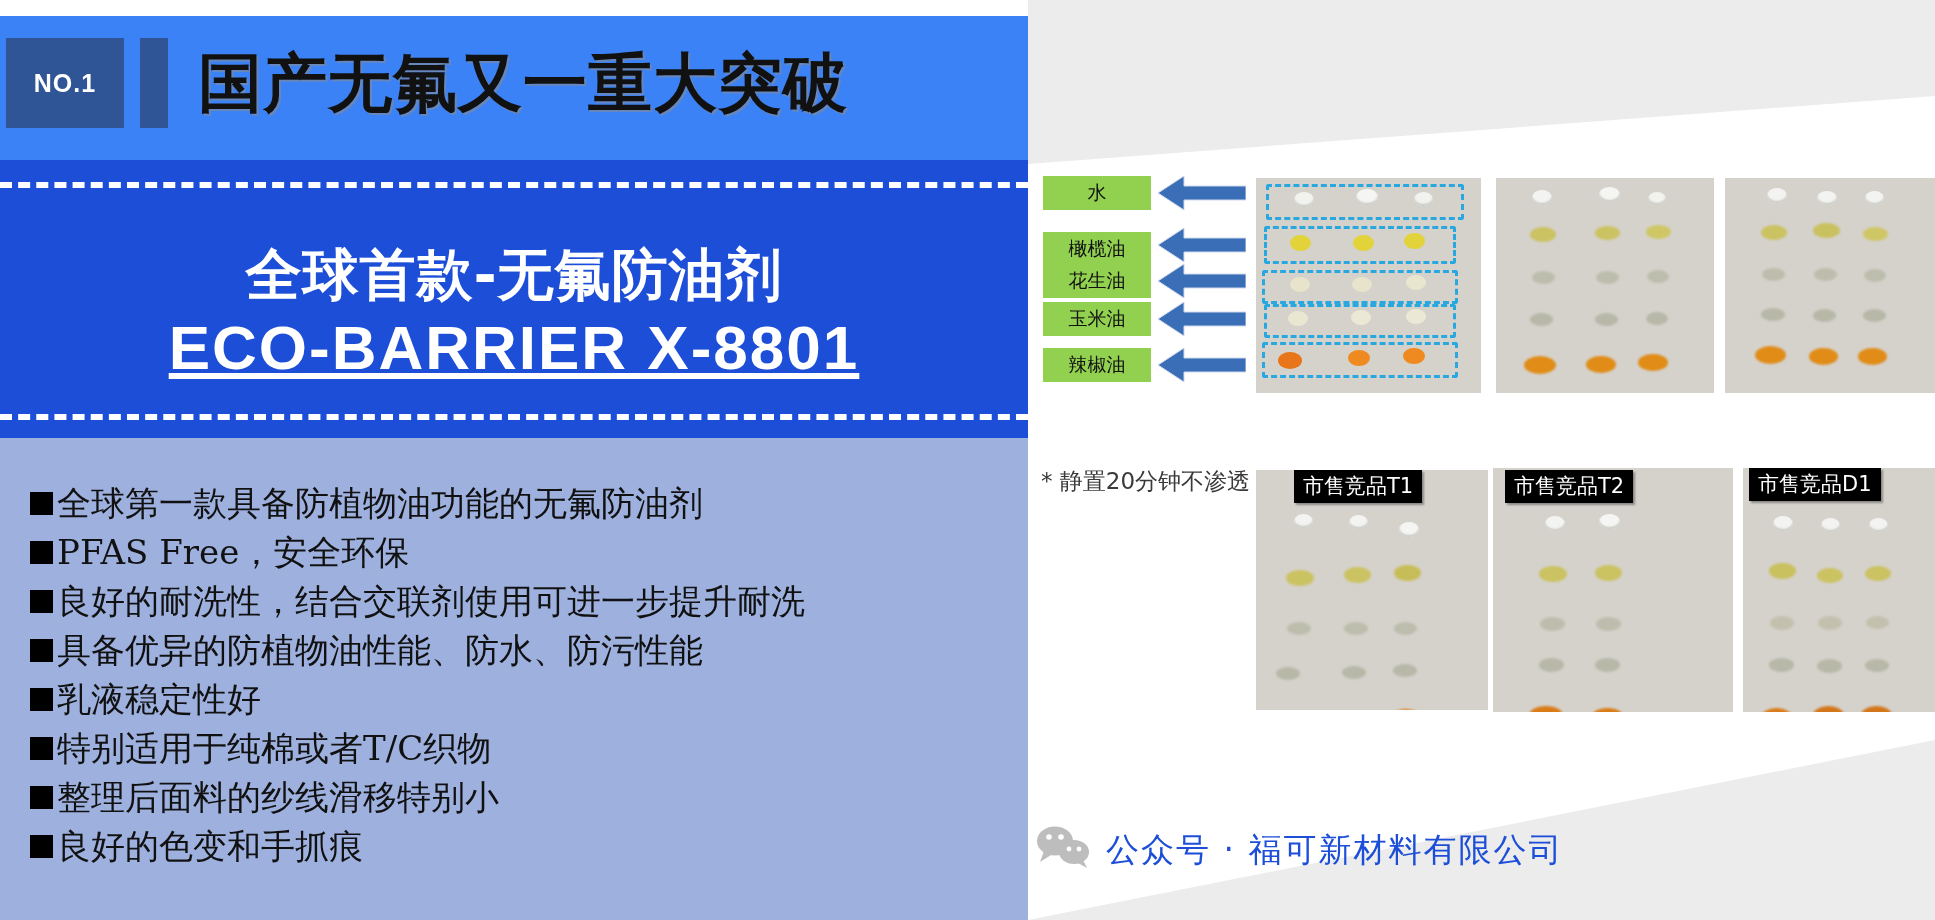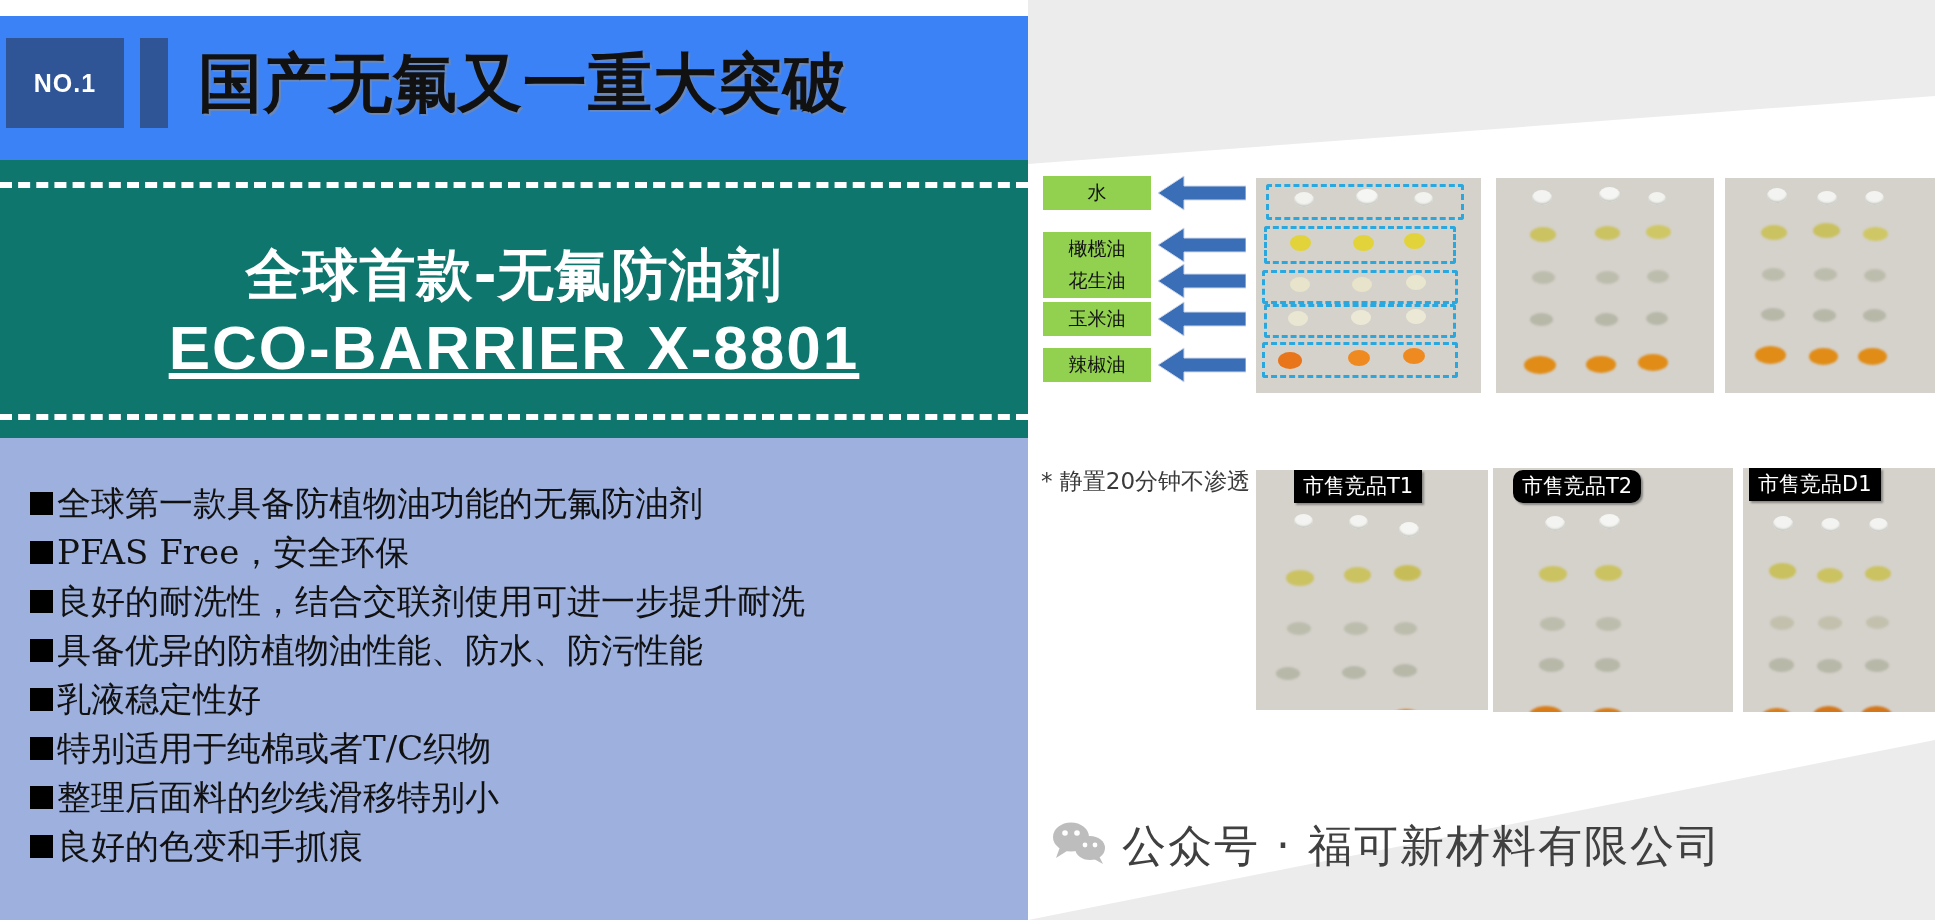--- a/index.html
+++ b/index.html
@@ -23,21 +23,21 @@
   #header-bar{position:absolute;left:140px;top:22px;width:28px;height:90px;background:#2f5596;}
   #header-title{
     position:absolute;left:198px;top:20px;
     font-family:"DejaVu Sans","Liberation Sans",sans-serif;
     font-weight:bold;font-size:64px;color:#111;letter-spacing:1px;line-height:94px;
     white-space:nowrap;
     text-shadow:2px 2px 0 rgba(140,140,140,.55);
   }
 
   
-  #hero{position:absolute;left:0;top:160px;width:1028px;height:278px;background:#0f766e;}
+  #hero{position:absolute;left:0;top:160px;width:1028px;height:278px;background:#1d4ed8;}
   #hero .dash-top{position:absolute;left:0;top:22px;width:1028px;height:0;
      border-top:6px dashed #ffffff;}
   #hero .dash-bottom{position:absolute;left:0;bottom:18px;width:1028px;height:0;
      border-top:6px dashed #ffffff;}
   #hero-l1{
     position:absolute;left:0;right:0;top:78px;text-align:center;color:#ffffff;
     font-family:"DejaVu Sans","Liberation Sans",sans-serif;
     font-weight:bold;font-size:56px;letter-spacing:1px;white-space:nowrap;
   }
   #hero-l2{
@@ -90,23 +90,23 @@
     position:absolute;background:#000;color:#fff;
     font-family:"DejaVu Sans","Liberation Sans",sans-serif;
     font-size:21px;line-height:31px;padding:1px 9px;white-space:nowrap;
     box-shadow:2px 2px 2px rgba(0,0,0,.35);
   }
   .dot{position:absolute;border-radius:50%;}
   .dashbox{position:absolute;border:3px dashed #29a8e0;border-radius:3px;}
 
   
   #watermark{
-    position:absolute;left:24px;bottom:44px;display:flex;align-items:center;
-    color:#404040;font-family:"DejaVu Sans","Liberation Sans",sans-serif;
-    font-size:44px;white-space:nowrap;letter-spacing:2px;
+    position:absolute;left:8px;bottom:44px;display:flex;align-items:center;
+    color:#1d4ed8;font-family:"DejaVu Sans","Liberation Sans",sans-serif;
+    font-size:33px;white-space:nowrap;letter-spacing:2px;
   }
   #watermark .wx{margin-right:14px;display:block;}
 </style>
 </head>
 <body>
 
 <div id="slide">
 
   <div id="left-col">
 
@@ -299,21 +299,21 @@
       <div class="dot" style="left:138px;top:152px;width:23px;height:13px;background:#bdbdad;filter:blur(1px);"></div>
 
       <div class="dot" style="left:20px;top:197px;width:24px;height:13px;background:#b7b8a8;filter:blur(1px);"></div>
       <div class="dot" style="left:86px;top:196px;width:24px;height:13px;background:#b7b8a8;filter:blur(1px);"></div>
       <div class="dot" style="left:137px;top:194px;width:24px;height:13px;background:#b7b8a8;filter:blur(1px);"></div>
 
       <div class="dot" style="left:134px;top:239px;width:32px;height:18px;background:#e0801a;filter:blur(1px);"></div>
     </div>
 
     <div class="card" style="left:465px;top:468px;width:240px;height:244px;">
-      <div class="tag" style="left:20px;top:2px;border-radius:10px;">市售竞品T2</div>
+      <div class="tag" style="left:12px;top:2px;">市售竞品T2</div>
       <div class="dot" style="left:52px;top:48px;width:20px;height:15px;background:#f3f4f1;box-shadow:inset 0 -2px 2px #c9cac4;"></div>
       <div class="dot" style="left:106px;top:46px;width:21px;height:15px;background:#f5f6f3;box-shadow:inset 0 -2px 2px #c9cac4;"></div>
 
       <div class="dot" style="left:46px;top:98px;width:28px;height:16px;background:#cbc262;filter:blur(1px);"></div>
       <div class="dot" style="left:102px;top:97px;width:27px;height:16px;background:#cbc262;filter:blur(1px);"></div>
 
       <div class="dot" style="left:47px;top:149px;width:25px;height:14px;background:#bdbdad;filter:blur(1px);"></div>
       <div class="dot" style="left:103px;top:149px;width:25px;height:14px;background:#bdbdad;filter:blur(1px);"></div>
 
       <div class="dot" style="left:46px;top:190px;width:25px;height:14px;background:#b7b8a8;filter:blur(1px);"></div>

